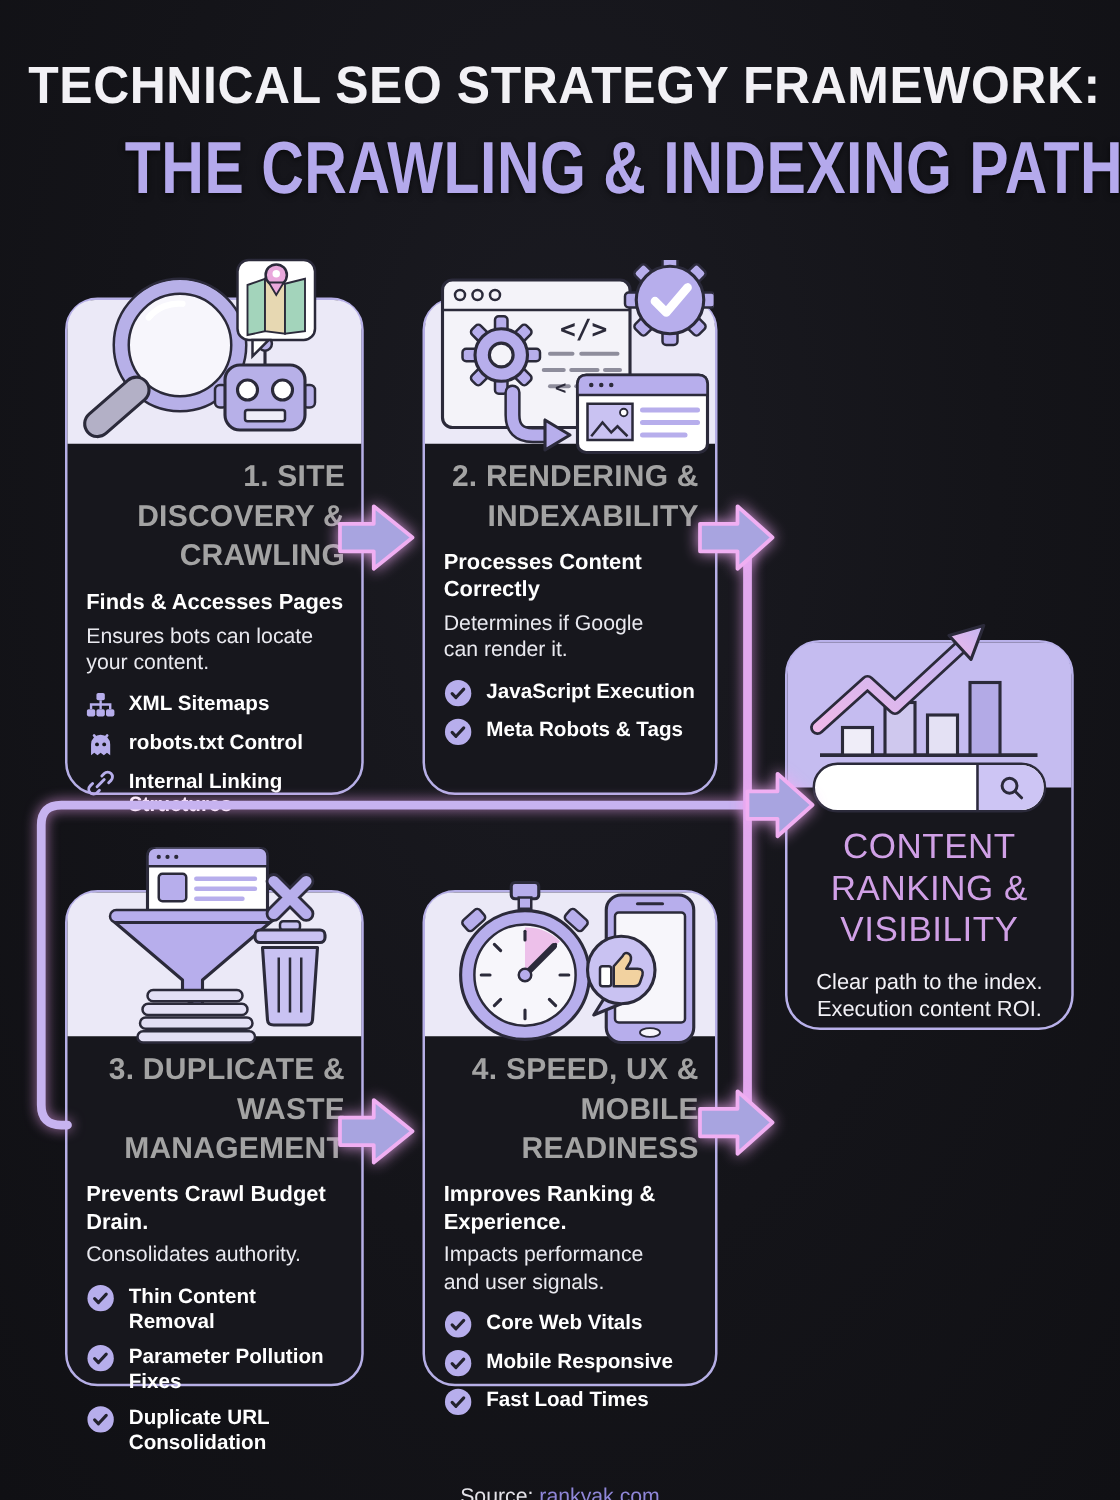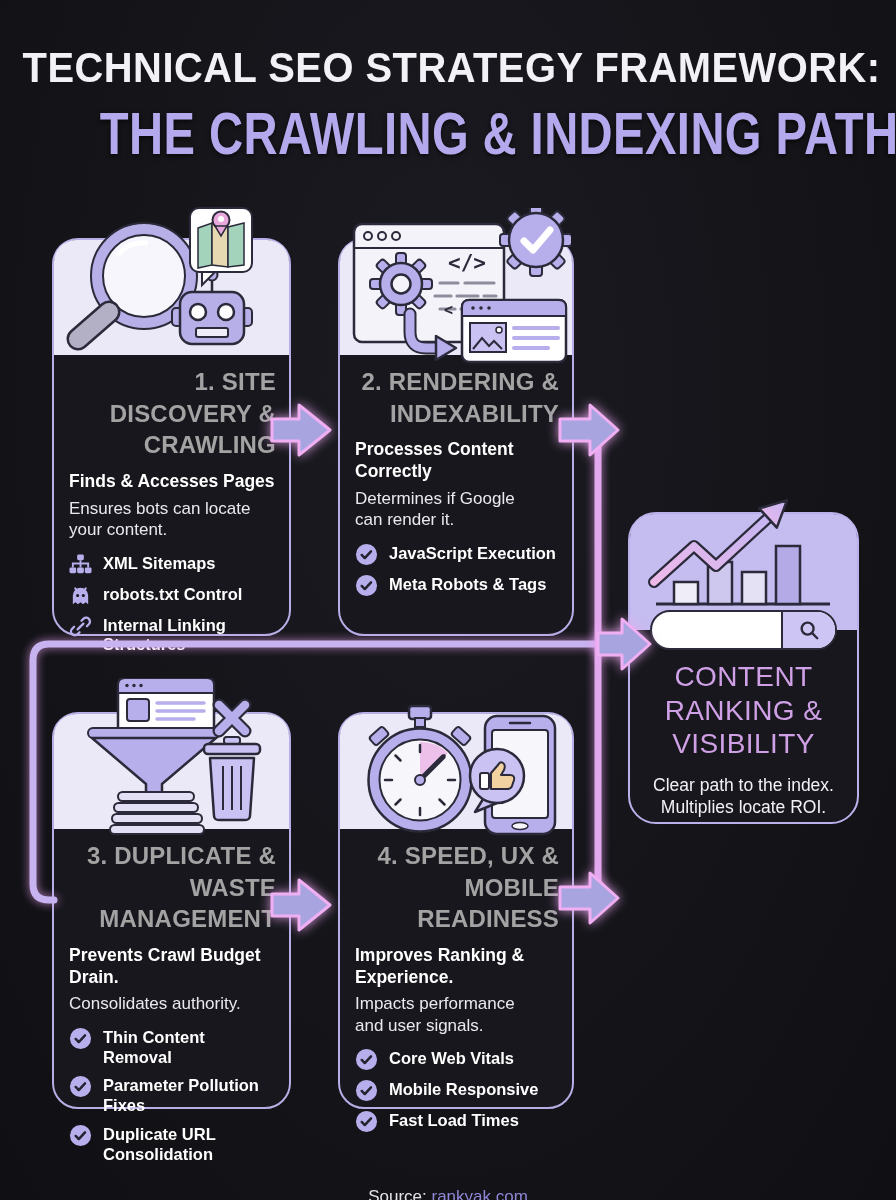--- a/index.html
+++ b/index.html
@@ -452,21 +452,21 @@
         <svg viewBox="0 0 24 24" width="22" height="22" fill="none" stroke="#2b2a3a" stroke-width="2.6" stroke-linecap="round">
           <circle cx="10.5" cy="10.5" r="6.5"></circle>
             <line x1="15.5" y1="15.5" x2="21" y2="21"></line>
         </svg>
       </div>
     </div>
     <div class="result-body">
       <h2 class="result-title">CONTENT RANKING &amp; VISIBILITY</h2>
       <p class="result-desc">
         <span>Clear path to the index.</span><br>
-        <span>Multiplies locate ROI.</span>
+        <span>Execution content ROI.</span>
       </p>
     </div>
   </section>
 
   <div class="source">
     <span>Source:</span>
     <span class="site">rankyak.com</span>
   </div>
 
 </div>

